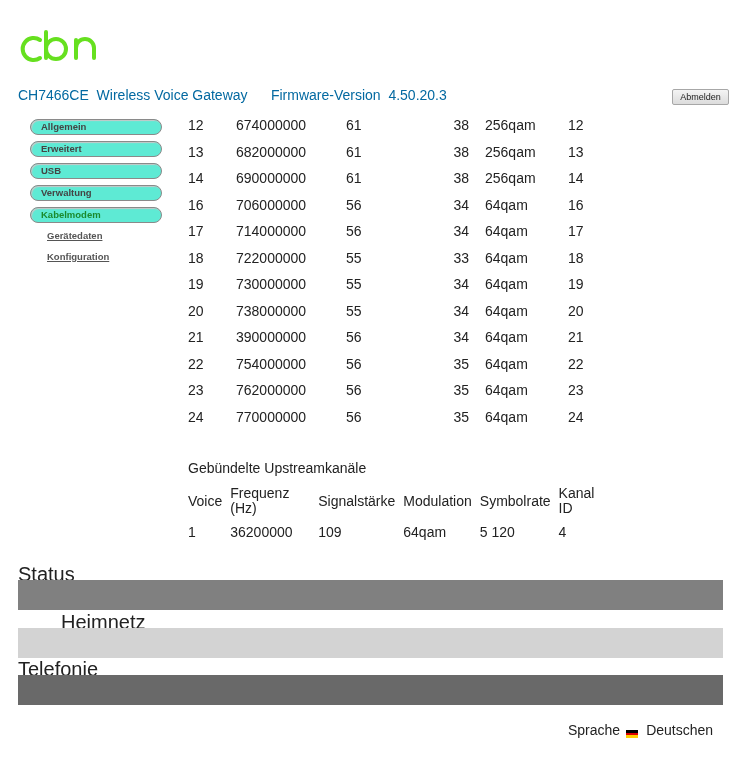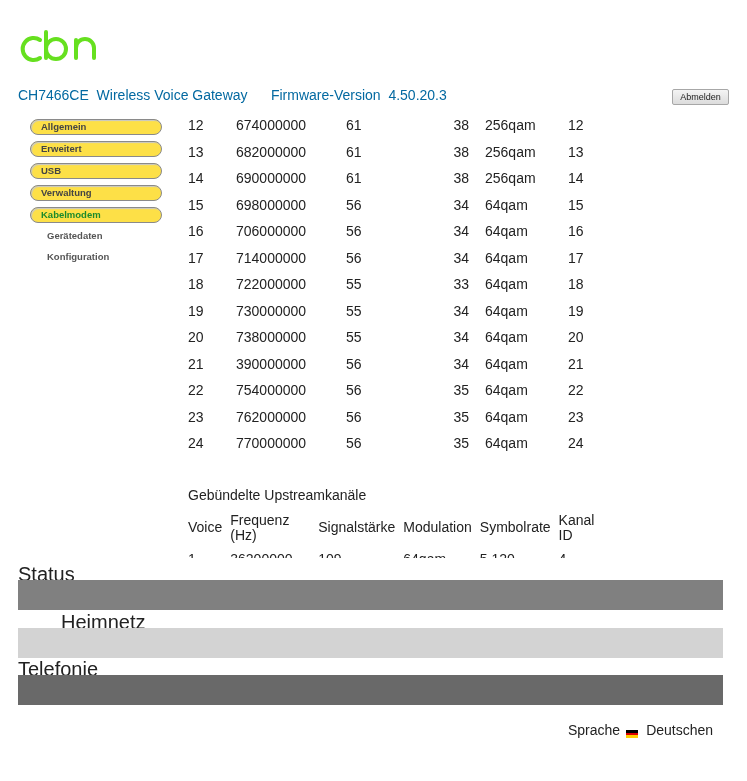--- a/index.html
+++ b/index.html
@@ -17,26 +17,26 @@
     font-family: "Liberation Sans", sans-serif; font-size: 9px; color: #222;
     background: linear-gradient(#f4f4f4, #dcdcdc); border: 1px solid #a7a7a7; border-radius: 2px;
     padding: 0; line-height: 14px; text-align: center; cursor: pointer;
   }
   .sidebar { position: absolute; left: 30px; top: 119px; width: 132px; }
   .nav-pill {
     display: block; width: 132px; height: 16px; margin-bottom: 6px;
     border: 1px solid #8a8a8a; border-radius: 9px;
     box-shadow: inset 1px 1px 1px #c8c8c8;
     font-size: 9.5px; font-weight: bold; color: #444; line-height: 14px; padding-left: 10px;
-    background: #fde047; cursor: pointer;
+    background: #5eead4; cursor: pointer;
   }
   .nav-pill.active { color: #1a8a2c; }
   .nav-sub {
     display: block; font-size: 9.5px; font-weight: bold; color: #555; padding-left: 17px;
-    height: 20.5px; line-height: 14px; cursor: pointer;
+    height: 20.5px; line-height: 14px; cursor: pointer; text-decoration: underline;
   }
   .nav-sub.active { color: #1a8a2c; }
   .content {
     position: absolute; left: 188px; top: 112px; width: 460px; height: 446px; overflow: hidden;
     font-size: 14px; color: #222;
   }
   table.ds { border-collapse: collapse; }
   table.ds td { padding: 0; height: 26.5px; vertical-align: middle; white-space: nowrap; }
   .c1 { width: 48px; } .c2 { width: 110px; } .c3 { width: 93px; }
   .c4 { width: 30px; text-align: right; padding-right: 16px !important; width: 46px; }
@@ -97,28 +97,20 @@
           <td class="c5">256qam</td>
           <td class="c6">13</td>
         </tr>
         <tr>
           <td class="c1">14</td>
           <td class="c2">690000000</td>
           <td class="c3">61</td>
           <td class="c4">38</td>
           <td class="c5">256qam</td>
           <td class="c6">14</td>
-        </tr>
-        <tr>
-          <td class="c1">15</td>
-          <td class="c2">698000000</td>
-          <td class="c3">56</td>
-          <td class="c4">34</td>
-          <td class="c5">64qam</td>
-          <td class="c6">15</td>
         </tr>
         <tr>
           <td class="c1">16</td>
           <td class="c2">706000000</td>
           <td class="c3">56</td>
           <td class="c4">34</td>
           <td class="c5">64qam</td>
           <td class="c6">16</td>
         </tr>
         <tr>

